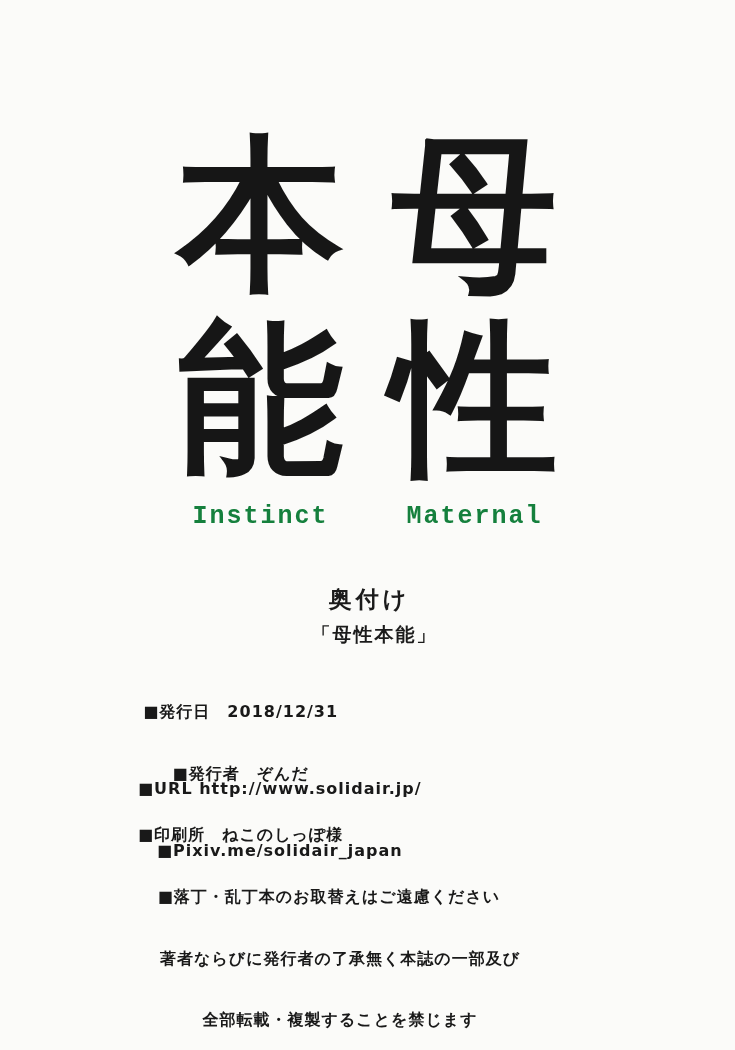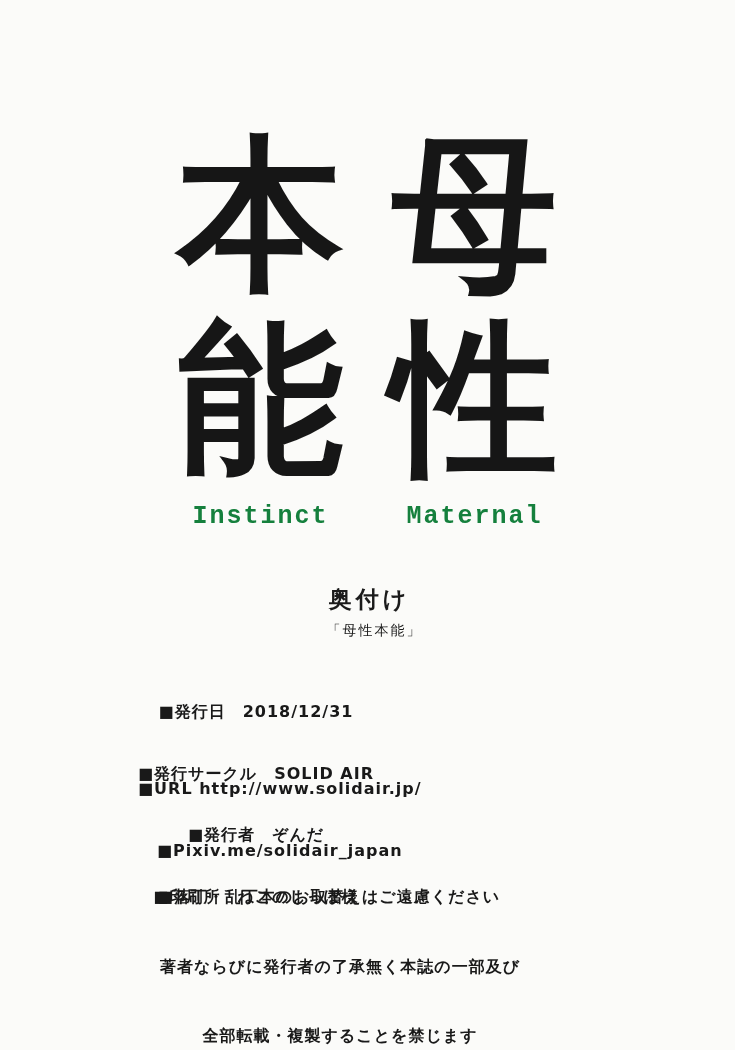--- a/index.html
+++ b/index.html
@@ -63,42 +63,42 @@
     letter-spacing: 4px;
     padding-left: 4px;
     box-sizing: border-box;
   }
   .book-title {
     position: absolute;
     top: 622px;
     left: 0;
     width: 735px;
     text-align: center;
-    font-size: 14px;
-    font-weight: 400;
+    font-size: 19px;
+    font-weight: 700;
     letter-spacing: 2px;
     padding-left: 14px;
     box-sizing: border-box;
   }
 
   .text-block {
     position: absolute;
     left: 138px;
     font-weight: 700;
     font-size: 16px;
     line-height: 20.5px;
     letter-spacing: 1px;
     white-space: pre;
     color: #191919;
     text-align: center;
   }
   .info-block   { top: 661px; }
   .links-block  { top: 738px; }
   .notice-block { top: 846px; }
-  .notice-block .indent { padding-left: 22px; margin-top: 8px; }
+  .notice-block .indent { padding-left: 22px; }
 </style>
 </head>
 <body>
 
 <div class="page">
 
   <div class="title-block">
     <div class="kanji-grid">
       <div class="kanji">本</div>
       <div class="kanji">母</div>
@@ -107,21 +107,20 @@
       <div class="caption">Instinct</div>
       <div class="caption">Maternal</div>
     </div>
   </div>
 
   <div class="colophon-heading">奥付け</div>
   <div class="book-title">「母性本能」</div>
 
   <div class="text-block info-block">
     <div>■発行日　2018/12/31</div>
-    <div>■発行サークル　SOLID AIR</div>
     <div>■発行者　ぞんだ</div>
     <div>■印刷所　ねこのしっぽ様</div>
   </div>
 
   <div class="text-block links-block">
     <div>■URL http://www.solidair.jp/</div>
     <div>■Pixiv.me/solidair_japan</div>
   </div>
 
   <div class="text-block notice-block">

